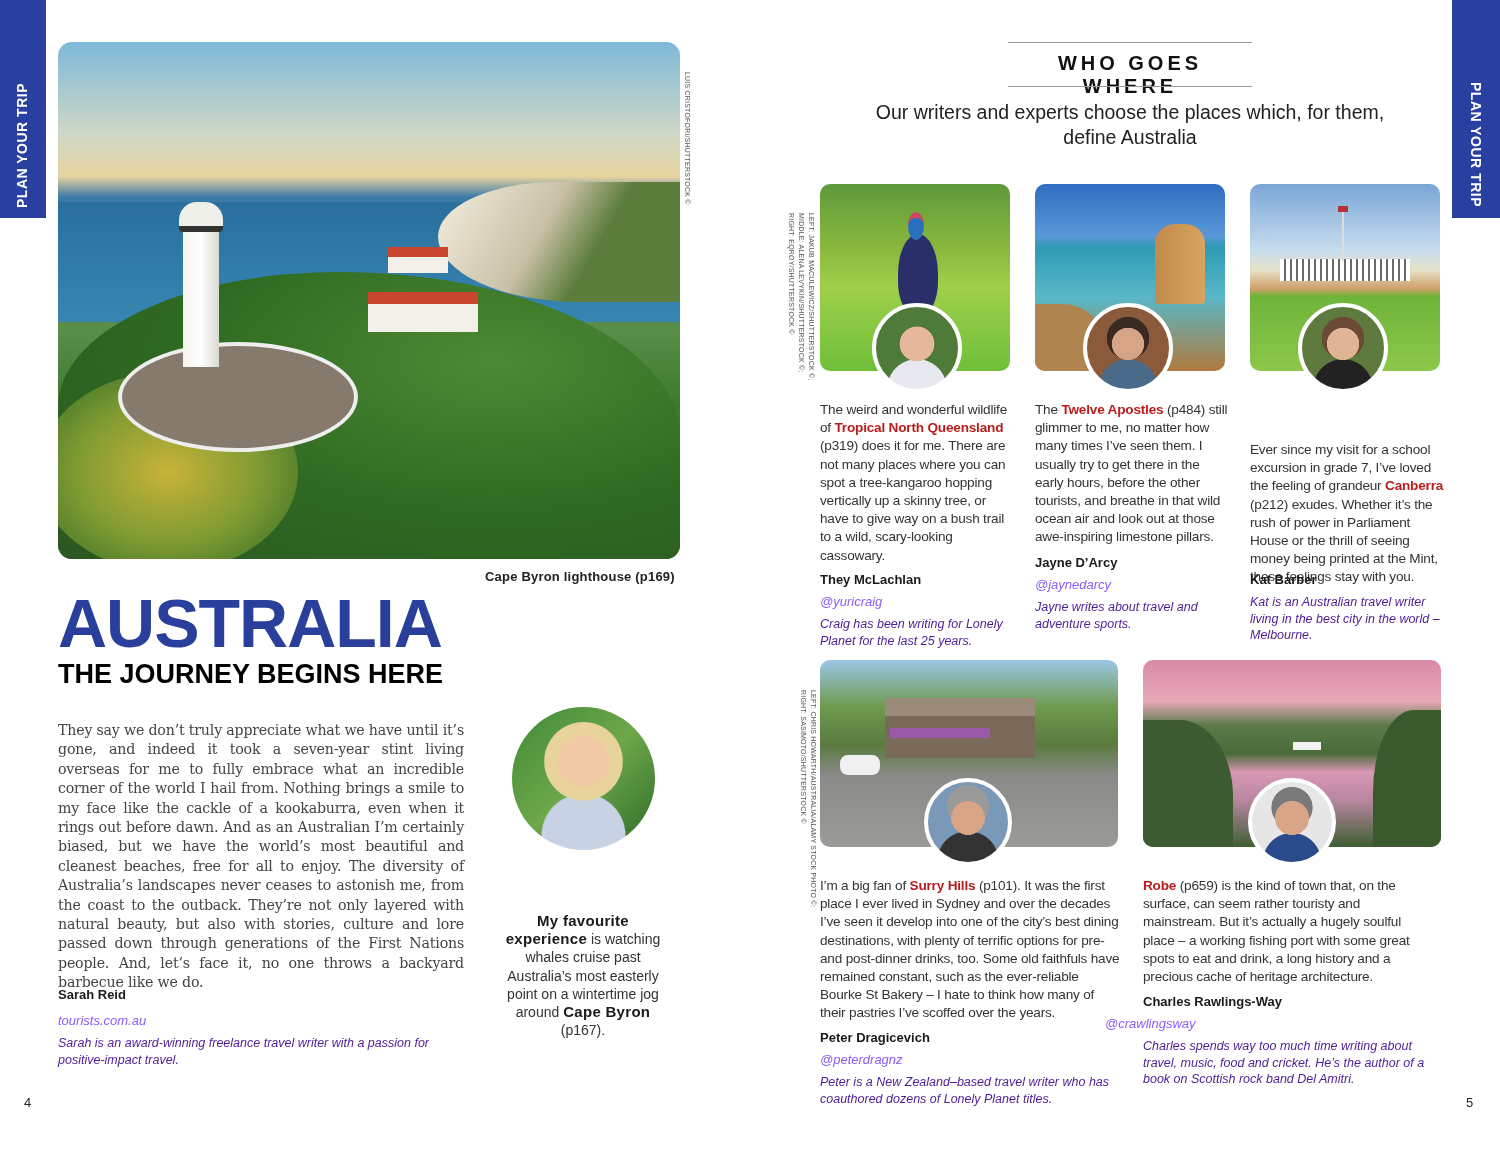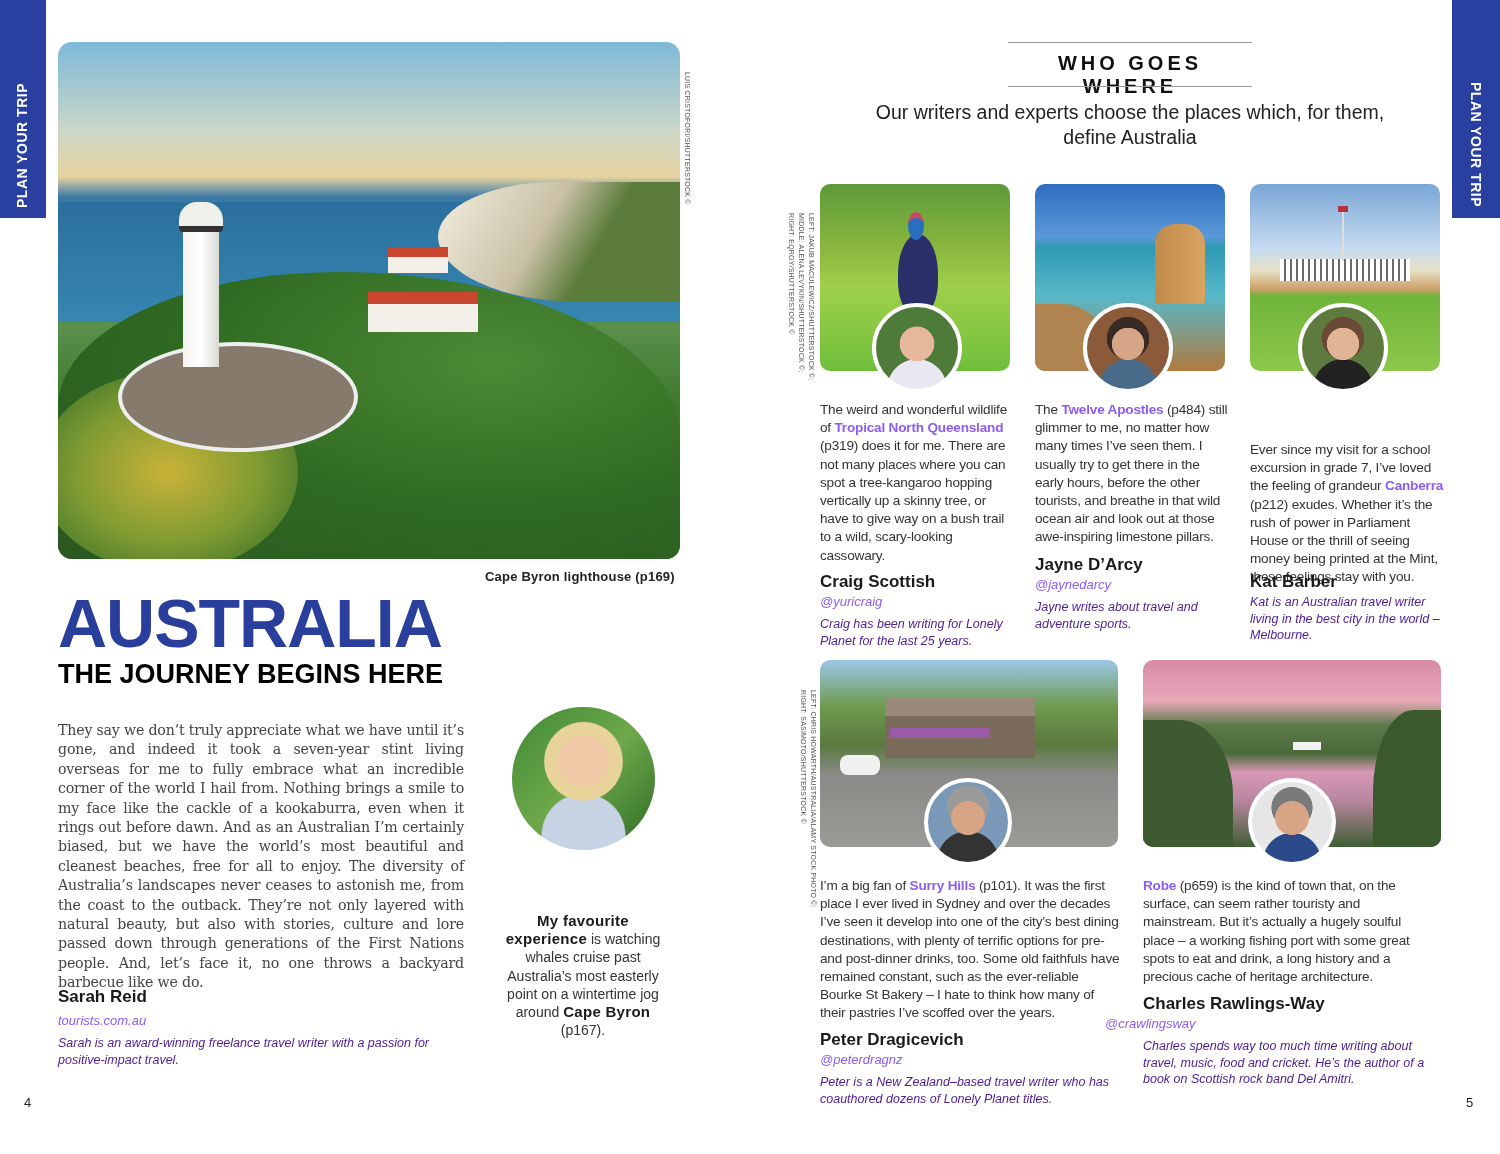--- a/index.html
+++ b/index.html
@@ -34,38 +34,38 @@
   .subtitle { position: absolute; left: 58px; top: 658px; font-size: 27px; font-weight: bold; color: #000000; line-height: 32px; }
 
   .intro { position: absolute; left: 58px; top: 721px; width: 406px; font-family: "DejaVu Serif", serif; font-size: 14.2px; line-height: 19.4px; color: #444; text-align: justify; letter-spacing: -0.2px; }
 
   .avatar-lg { position: absolute; left: 512px; top: 707px; width: 143px; height: 143px; border-radius: 50%;
     background: radial-gradient(circle at 50% 38%, #f0c9a6 0 22%, #e8d49a 23% 34%, transparent 35%), radial-gradient(circle at 50% 90%, #c7d2e4 0 28%, transparent 29%), linear-gradient(135deg,#3f8a36,#6ea84a,#2d6a26); }
 
   .fav { position: absolute; left: 505px; top: 912px; width: 156px; text-align: center; font-size: 14px; line-height: 18.2px; color: #333; }
   .fav b { color: #1a1a1a; font-size: 15px; letter-spacing: 0.3px; }
 
-  .author-name { font-weight: bold; font-size: 17px; color: #1a1a1a; }
+  .author-name { font-weight: bold; font-size: 13px; color: #1a1a1a; }
   .author-handle { font-style: italic; font-size: 13px; color: #8b5cf6; }
   .author-bio { font-style: italic; font-size: 12.5px; color: #4c1d95; line-height: 16.5px; }
 
   .sarah-name { position: absolute; left: 58px; top: 987px; }
   .sarah-handle { position: absolute; left: 58px; top: 1013px; }
   .sarah-bio { position: absolute; left: 58px; top: 1035px; width: 400px; font-style: italic; }
 
   .pagenum { position: absolute; font-size: 13px; color: #222; }
 
   .wgw-rule { position: absolute; left: 1008px; width: 244px; height: 1px; background: #999; }
   .wgw-title { position: absolute; left: 1008px; top: 52px; width: 244px; text-align: center; font-size: 20px; font-weight: bold; letter-spacing: 4px; color: #111; }
   .wgw-sub { position: absolute; left: 850px; top: 100px; width: 560px; text-align: center; font-size: 19.5px; line-height: 25px; color: #222; }
 
   .card-img { position: absolute; border-radius: 10px; overflow: hidden; }
   .av { position: absolute; border-radius: 50%; border: 4px solid #fff; }
   .blurb { position: absolute; font-size: 13.6px; line-height: 18.2px; color: #333; letter-spacing: -0.2px; }
-  .blurb b { color: #8b5cf6; }
+  .blurb b { color: #b91c1c; }
   .abs { position: absolute; }
 </style>
 </head>
 <body>
 
 <div class="tab left">
   <span>PLAN YOUR TRIP</span>
 </div>
 
 <div class="tab right">
@@ -127,21 +127,21 @@
 <div class="card-img" style="left:1250px; top:184px; width:190px; height:187px; background: linear-gradient(180deg,#7aa6d6 0%,#c6dcef 35%,#e6e2c8 46%,#cfa06a 56%,#6fb43a 60%,#8cc84a 100%);" title="Parliament House in Canberra with flagpole and lawn">
   <div class="abs" style="left:30px; top:75px; width:130px; height:22px; background: repeating-linear-gradient(90deg,#fff 0 4px,#6a6a6a 4px 6px);"></div>
   <div class="abs" style="left:92px; top:22px; width:2px; height:55px; background:#ddd;"></div>
   <div class="abs" style="left:88px; top:22px; width:10px; height:6px; background:#b8303a;"></div>
 </div>
 <div class="av" style="left:1298px; top:303px; width:90px; height:90px; background: radial-gradient(circle at 50% 45%, #e0b494 0 26%, transparent 27%), radial-gradient(circle at 50% 38%, #6a4a34 0 32%, transparent 33%), radial-gradient(circle at 50% 100%, #222 0 32%, transparent 33%), #5e7a3e;"></div>
 
 <div class="blurb" style="left:820px; top:401px; width:195px;">
   <span>The weird and wonderful wildlife of </span><b>Tropical North Queensland</b><span> (p319) does it for me. There are not many places where you can spot a tree-kangaroo hopping vertically up a skinny tree, or have to give way on a bush trail to a wild, scary-looking cassowary.</span>
 </div>
-<div class="author-name abs" style="left:820px; top:572px;">Craig Scottish</div>
+<div class="author-name abs" style="left:820px; top:572px;">They McLachlan</div>
 <div class="author-handle abs" style="left:820px; top:594px;">@yuricraig</div>
 <div class="author-bio abs" style="left:820px; top:616px; width:195px;">Craig has been writing for Lonely Planet for the last 25 years.</div>
 
 <div class="blurb" style="left:1035px; top:401px; width:195px;">
   <span>The </span><b>Twelve Apostles</b><span> (p484) still glimmer to me, no matter how many times I’ve seen them. I usually try to get there in the early hours, before the other tourists, and breathe in that wild ocean air and look out at those awe-inspiring limestone pillars.</span>
 </div>
 <div class="author-name abs" style="left:1035px; top:555px;">Jayne D’Arcy</div>
 <div class="author-handle abs" style="left:1035px; top:577px;">@jaynedarcy</div>
 <div class="author-bio abs" style="left:1035px; top:599px; width:190px;">Jayne writes about travel and adventure sports.</div>
 

